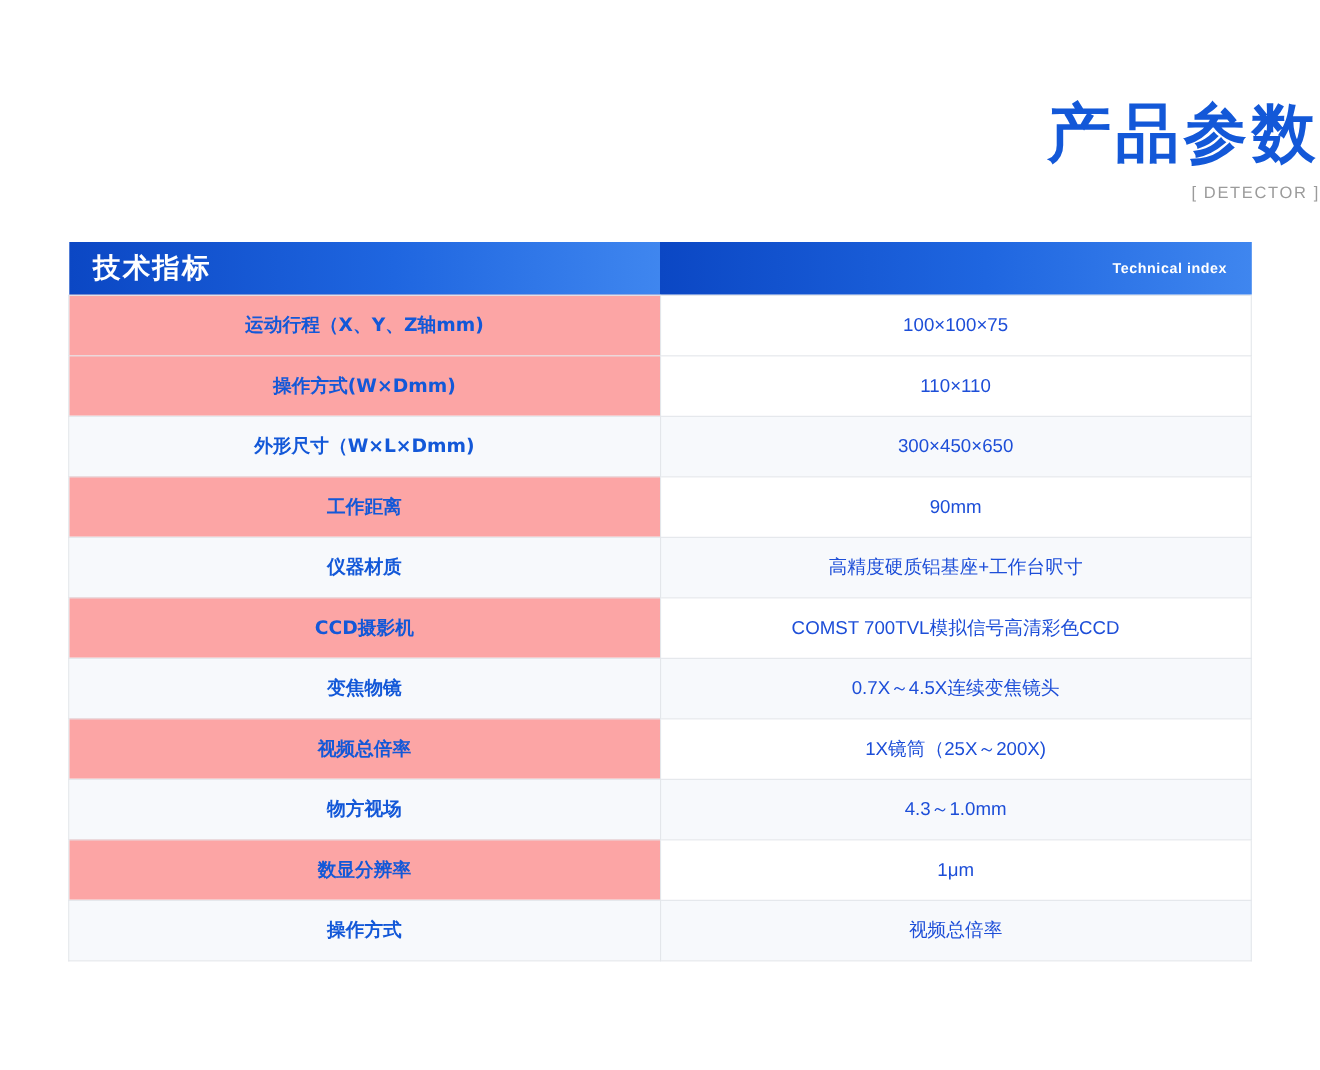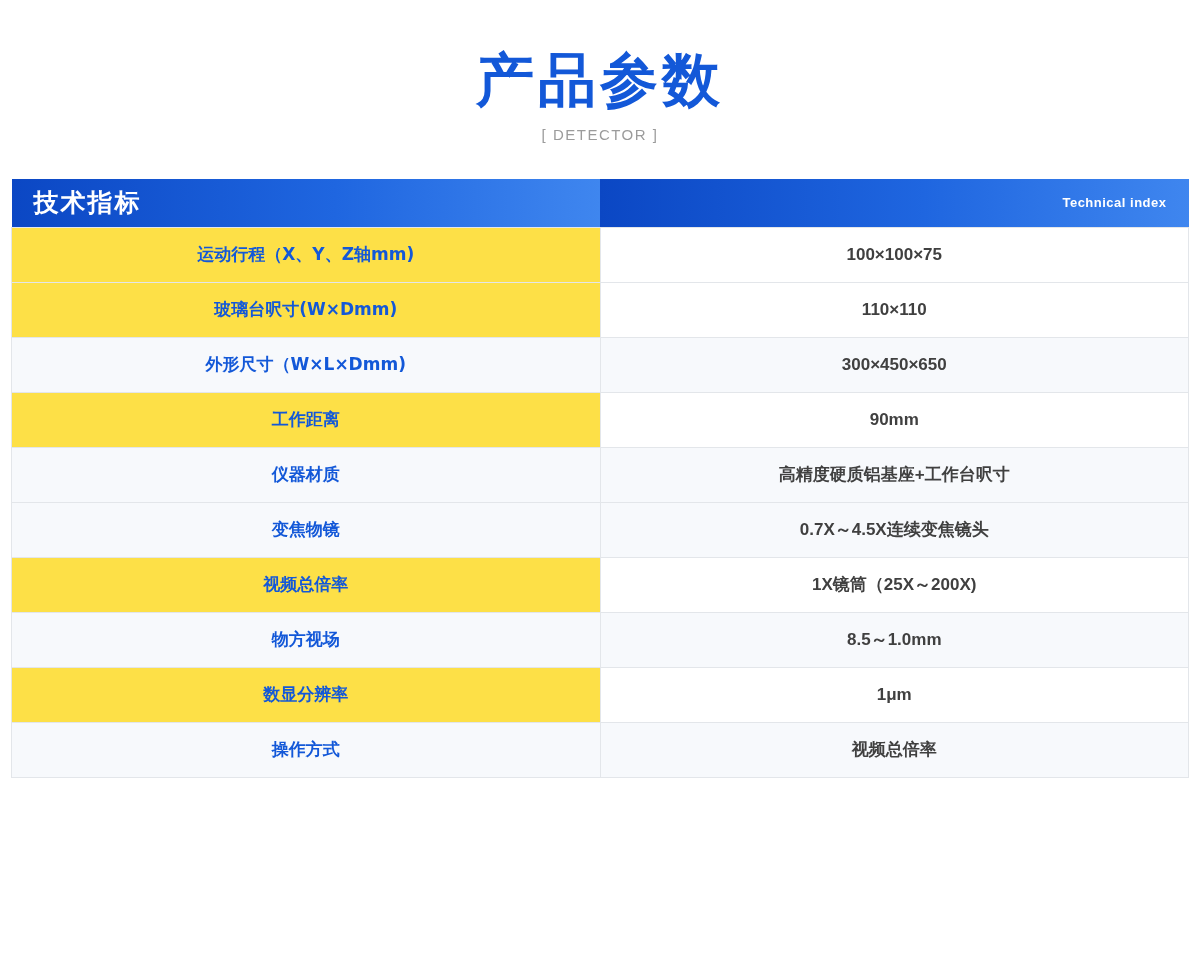--- a/index.html
+++ b/index.html
@@ -14,41 +14,41 @@
     color: #333;
     overflow: hidden;
   }
   .page {
     width: 1200px;
     height: 973px;
     position: relative;
     box-sizing: border-box;
   }
   .title-block {
-    text-align: center;
-    padding-top: 47px;
+    text-align: right;
+    padding-top: 88px;
   }
   .main-title {
     font-family: "DejaVu Sans", "Liberation Sans", sans-serif;
     font-size: 58px;
     font-weight: bold;
     color: #1358d8;
     letter-spacing: 4px;
     line-height: 1.15;
     margin: 0;
   }
   .sub-title {
     margin-top: 12px;
     font-size: 15px;
     letter-spacing: 1.5px;
     color: #9b9b9b;
     font-family: "Liberation Sans", sans-serif;
   }
   .table-wrap {
-    width: 1178px;
+    width: 1076px;
     margin: 36px auto 0 auto;
   }
   table.spec {
     width: 100%;
     border-collapse: collapse;
     table-layout: fixed;
   }
   table.spec tr.header-row th {
     background: linear-gradient(90deg, #0b47c4 0%, #1f66e0 55%, #3f86ef 100%);
     color: #ffffff;
@@ -73,28 +73,28 @@
     height: 54px;
     vertical-align: middle;
     text-align: center;
     font-size: 17px;
   }
   table.spec td.label-cell {
     width: 295px;
     color: #1358d8;
     font-weight: bold;
     font-family: "DejaVu Sans", "Liberation Sans", sans-serif;
-    background: #fde047;
+    background: #fca5a5;
     padding: 0 10px;
   }
   table.spec td.value-cell {
-    color: #404040;
+    color: #1d4ed8;
     background: #ffffff;
     padding: 0 10px;
-    font-weight: bold;
+    font-weight: normal;
   }
   table.spec tr.alt td {
     background: #f7f9fc;
   }
   table.spec tr:first-child td {
     border-top: none;
   }
   .label-first {
     font-size: 18px;
   }
@@ -114,46 +114,50 @@
       <tbody>
         <tr class="header-row">
           <th class="header-left">技术指标</th>
           <th class="header-right">Technical index</th>
         </tr>
         <tr>
           <td class="label-cell label-first">运动行程（X、Y、Z轴mm)</td>
           <td class="value-cell">100×100×75</td>
         </tr>
         <tr>
-          <td class="label-cell">玻璃台呎寸(W×Dmm)</td>
+          <td class="label-cell">操作方式(W×Dmm)</td>
           <td class="value-cell">110×110</td>
         </tr>
         <tr class="alt">
           <td class="label-cell label-first">外形尺寸（W×L×Dmm)</td>
           <td class="value-cell">300×450×650</td>
         </tr>
         <tr>
           <td class="label-cell">工作距离</td>
           <td class="value-cell">90mm</td>
         </tr>
         <tr class="alt">
           <td class="label-cell">仪器材质</td>
           <td class="value-cell">高精度硬质铝基座+工作台呎寸</td>
         </tr>
+        <tr>
+          <td class="label-cell">CCD摄影机</td>
+          <td class="value-cell">COMST 700TVL模拟信号高清彩色CCD</td>
+        </tr>
         <tr class="alt">
           <td class="label-cell">变焦物镜</td>
           <td class="value-cell">0.7X～4.5X连续变焦镜头</td>
         </tr>
         <tr>
           <td class="label-cell">视频总倍率</td>
           <td class="value-cell">1X镜筒（25X～200X)</td>
         </tr>
         <tr class="alt">
           <td class="label-cell">物方视场</td>
-          <td class="value-cell">8.5～1.0mm</td>
+          <td class="value-cell">4.3～1.0mm</td>
         </tr>
         <tr>
           <td class="label-cell">数显分辨率</td>
           <td class="value-cell">1μm</td>
         </tr>
         <tr class="alt">
           <td class="label-cell">操作方式</td>
           <td class="value-cell">视频总倍率</td>
         </tr>
       </tbody>

